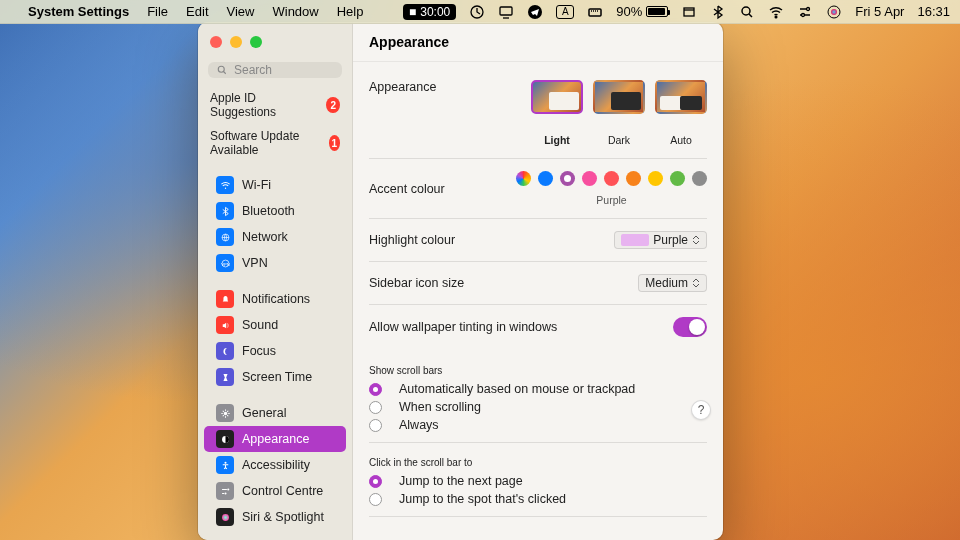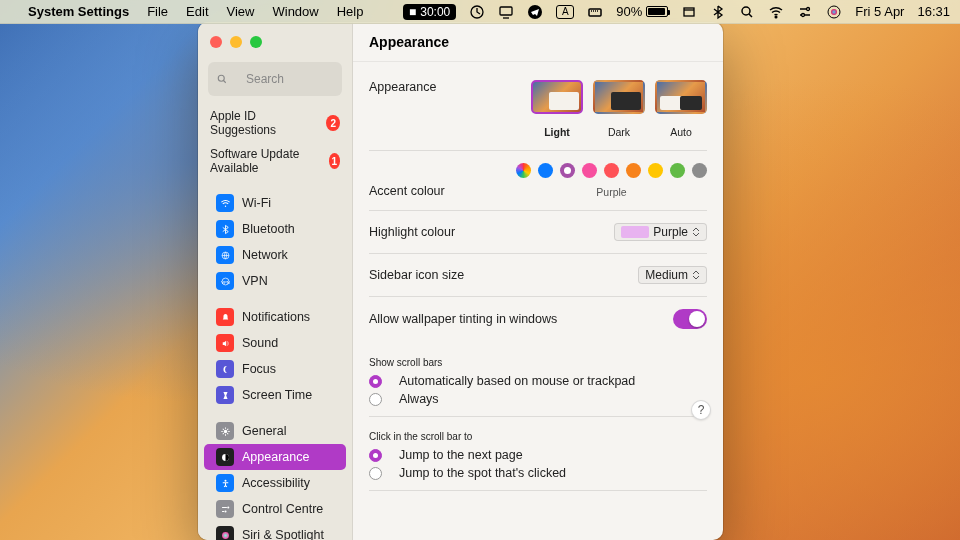--- a/index.html
+++ b/index.html
@@ -18,21 +18,21 @@
 .menubar .batt i { display: block; margin: 1px; height: 7px; width: 85%; background: #000; border-radius: 1px; }
 .menubar .timer { background: #000; color: #fff; border-radius: 4px; padding: 1px 6px; font-size: 12px; display: flex; align-items: center; gap: 4px; }
 
 .window { position: absolute; left: 198px; top: 22px; width: 525px; height: 518px; background: #f6f4f1; border-radius: 10px; box-shadow: 0 20px 60px rgba(0,0,0,.35), 0 0 0 1px rgba(0,0,0,.12); display: flex; overflow: hidden; }
 
 .sidebar { width: 155px; background: #eae7de; border-right: 1px solid rgba(0,0,0,.08); display: flex; flex-direction: column; }
 .titlebar { height: 40px; display: flex; align-items: center; padding: 0 12px; gap: 8px; }
 .tl-btn { width: 12px; height: 12px; border-radius: 50%; }
 .tl-close { background: #ff5f57; } .tl-min { background: #febc2e; } .tl-max { background: #28c840; }
 
-.search { margin: 0 10px 8px; background: rgba(0,0,0,.06); border-radius: 6px; height: 34px; display: flex; align-items: center; padding: 0 8px; gap: 18px; color: #888; font-size: 12px; }
+.search { margin: 0 10px 8px; background: rgba(0,0,0,.06); border-radius: 6px; height: 16px; display: flex; align-items: center; padding: 0 8px; gap: 6px; color: #888; font-size: 12px; }
 .search svg { width: 12px; height: 12px; stroke: #888; }
 
 .side-scroll { flex: 1; overflow-y: auto; padding-bottom: 10px; }
 .side-scroll::-webkit-scrollbar { width: 0; }
 
 .notice { padding: 5px 12px; display: flex; align-items: center; font-size: 12px; color: #222; gap: 18px; cursor: pointer; }
 .notice .badge { margin-left: auto; background: #ff3b30; color: #fff; width: 16px; height: 16px; border-radius: 50%; font-size: 10px; display: flex; align-items: center; justify-content: center; font-weight: 600; }
 
 .group { margin-top: 10px; }
 .item { padding: 4px 12px; display: flex; align-items: center; gap: 8px; font-size: 12.5px; color: #222; cursor: pointer; border-radius: 5px; margin: 0 6px; }
@@ -42,21 +42,21 @@
 
 .content { flex: 1; display: flex; flex-direction: column; }
 .c-header { height: 40px; display: flex; align-items: center; padding: 0 16px; border-bottom: 1px solid rgba(0,0,0,.06); font-size: 14px; font-weight: 600; }
 .c-body { flex: 1; padding: 12px 16px; overflow-y: auto; font-size: 12.5px; color: #222; position: relative; }
 
 .row { display: flex; align-items: center; padding: 6px 0; }
 .row > .label { flex: 0 0 auto; }
 .sep { height: 1px; background: rgba(0,0,0,.1); margin: 6px 0; }
 
 .modes { display: flex; gap: 10px; margin-left: auto; }
-.mode { display: flex; flex-direction: column; align-items: center; gap: 12px; font-size: 10.5px; cursor: pointer; }
+.mode { display: flex; flex-direction: column; align-items: center; gap: 20px; font-size: 10.5px; cursor: pointer; }
 .mode .thumb { width: 52px; height: 34px; border-radius: 5px; border: 2px solid transparent; position: relative; overflow: hidden; background: linear-gradient(135deg,#4a6ea8,#e69b4a,#b0502e); }
 .mode.selected .thumb { border-color: #b03ac6; }
 .mode.selected .lbl { font-weight: 600; }
 .thumb .win { position: absolute; border-radius: 2px; }
 .mode.light .win { background: #f5f2ec; bottom: 2px; right: 2px; width: 30px; height: 18px; }
 .mode.dark .win { background: #2a2a2a; bottom: 2px; right: 2px; width: 30px; height: 18px; }
 .mode.auto .w1 { background: #f5f2ec; bottom: 2px; left: 3px; width: 22px; height: 14px; }
 .mode.auto .w2 { background: #2a2a2a; bottom: 2px; right: 3px; width: 22px; height: 14px; }
 
 .swatches { display: flex; gap: 8px; margin-left: auto; flex-direction: column; align-items: center; }
@@ -353,21 +353,21 @@
               <div class="thumb">
                 <div class="win w1"></div>
                 <div class="win w2"></div>
               </div>
               <span class="lbl">Auto</span>
             </div>
           </div>
       </div>
       <div class="sep"></div>
 
-      <div class="row" style="align-items:flex-end">
+      <div class="row" style="align-items:center">
         <span class="label">Accent colour</span>
         <div class="swatches">
           <div class="sw-row" id="swatches">
               <div class="sw sw-multi"></div>
               <div class="sw" style="background: rgb(10, 122, 255);"></div>
               <div class="sw sel" style="background: rgb(165, 80, 167);"></div>
               <div class="sw" style="background: rgb(247, 79, 158);"></div>
               <div class="sw" style="background: rgb(255, 82, 87);"></div>
               <div class="sw" style="background: rgb(247, 130, 27);"></div>
               <div class="sw" style="background: rgb(255, 198, 0);"></div>
@@ -421,20 +421,24 @@
 
       <div class="radio-group">
         <div class="radio-title">Show scroll bars</div>
         <div id="scroll-opts">
             <div class="radio sel">
               <span class="dot"></span>
               <span>Automatically based on mouse or trackpad</span>
             </div>
             <div class="radio">
               <span class="dot"></span>
+              <span>When scrolling</span>
+            </div>
+            <div class="radio">
+              <span class="dot"></span>
               <span>Always</span>
             </div>
           </div>
       </div>
       <div class="sep"></div>
       <div class="radio-group">
         <div class="radio-title">Click in the scroll bar to</div>
         <div id="click-opts">
             <div class="radio sel">
               <span class="dot"></span>

